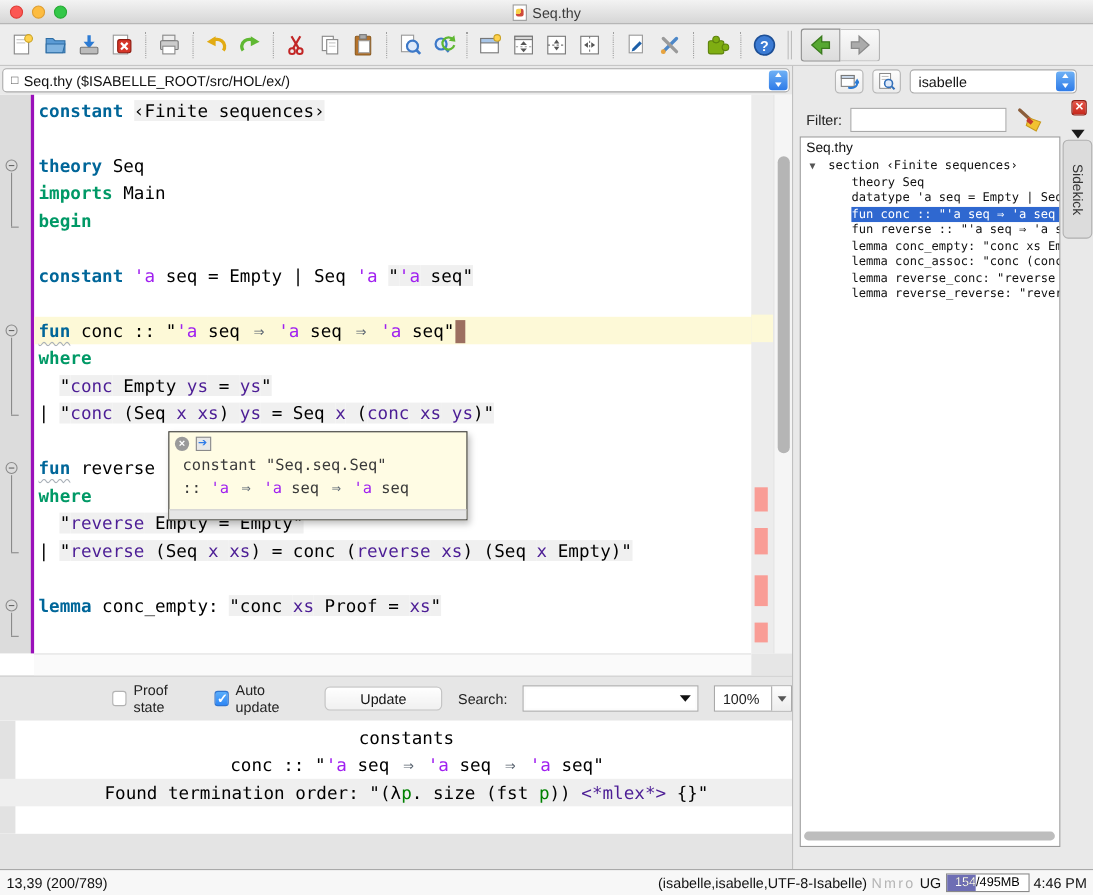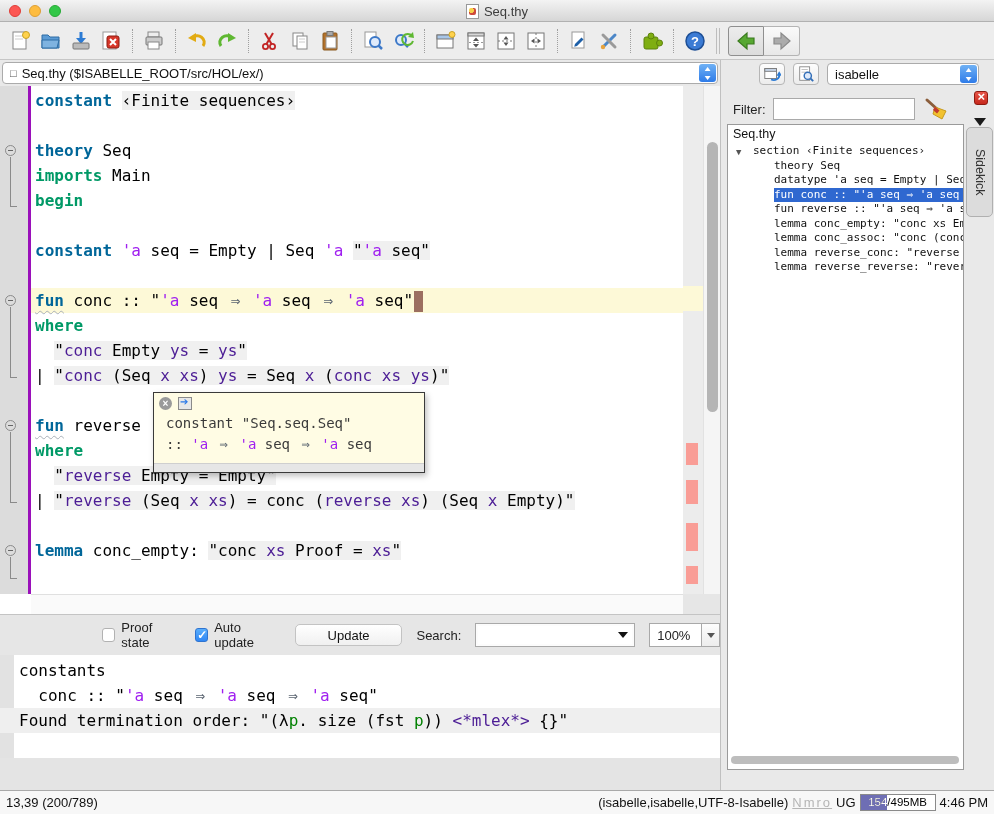--- a/index.html
+++ b/index.html
@@ -85,36 +85,36 @@
   .btn { height:22px; padding:0 32px; border:1px solid #c3c3c3; border-radius:5px; background:linear-gradient(#ffffff,#f0f0f0); font-size:13px; color:#111; display:flex; align-items:center; }
   .searchcombo { position:relative; width:168px; height:24px; background:#fff; border:1px solid #a9a9a9; box-shadow:0 0 0 2px #fcfcfc inset; }
   .searchcombo .arr { position:absolute; right:6px; top:8px; width:0; height:0; border-left:5px solid transparent; border-right:5px solid transparent; border-top:6px solid #111; }
   .zoomcombo { position:relative; width:74px; height:24px; background:#fff; border:1px solid #a9a9a9; font-size:13px; display:flex; align-items:center; padding-left:7px; }
   .zoomcombo .zbtn { position:absolute; right:0; top:0; bottom:0; width:18px; border-left:1px solid #a9a9a9; background:linear-gradient(#fdfdfd,#ededed); }
   .zoomcombo .zbtn:after { content:""; position:absolute; left:5px; top:9px; border-left:4px solid transparent; border-right:4px solid transparent; border-top:5px solid #555; }
 
   .outarea { position:relative; height:103px; background:#fff; overflow:hidden; }
   .outstrip { position:absolute; left:0; top:0; width:14px; height:100%; background:#e2e2e2; }
   .outlines { position:absolute; left:14px; top:3px; right:0; font-family:"DejaVu Sans Mono",monospace; font-size:16px; }
-  .outline { height:25px; line-height:25px; white-space:pre; padding-left:5px; }
+  .outline { height:25px; line-height:25px; white-space:pre; padding-left:5px;text-align:center; }
   .outline.obg { background:#efefef; margin-left:-14px; padding-left:19px; }
 
   .tabrow { position:relative; height:32px; background:#e0e0e0; border-top:1px solid #c8c8c8; }
   .redx { width:14px; height:14px; border-radius:3px; background:linear-gradient(#e8564a,#c6281c); border:1px solid #8e1a10; position:relative; }
   .redx:after { content:"×"; position:absolute; left:2.5px; top:-3px; color:#fff; font-weight:bold; font-size:13px; }
   .darr { width:0; height:0; border-left:6px solid transparent; border-right:6px solid transparent; border-top:8px solid #1a1a1a; }
   .tabrow .redx { position:absolute; left:8px; top:9px; }
   .tabrow .darr { position:absolute; left:34px; top:12px; }
   .douttab { position:absolute; left:58px; top:5px; height:27px; padding:0 14px; background:linear-gradient(#dcdcdc,#cfcfcf); border:1px solid #a5a5a5; border-bottom:none; border-radius:5px 5px 0 0; font-size:13px; color:#1a1a1a; display:flex; align-items:center; }
 
   
   .statusbar { height:24px; background:#f7f7f7; border-top:1px solid #a9a9a9; display:flex; align-items:center; font-size:13px; color:#111; padding:0 6px; }
   .status-left { flex:0 0 auto; }
   .status-right { margin-left:auto; display:flex; align-items:center; gap:4px; white-space:nowrap; }
-  .flags { color:#b5b5b5; letter-spacing:2px;text-decoration:underline; }
+  .flags { color:#b5b5b5; letter-spacing:2px; }
   .mem { position:relative; width:76px; height:17px; border:1px solid #8a8a8a; background:#fff; overflow:hidden; font-size:11.5px; }
   .mem-fill { position:absolute; left:0; top:0; bottom:0; background:#6e6eb4; }
   .mem-text { position:absolute; left:0; right:0; top:1px; text-align:center; color:#000; }
   .mem-text.white { color:#fff; }
 
   
   .rightcol { position:relative; width:274px; background:#e9e9e9; border-left:1px solid #c0c0c0; }
   .rp-toprow { position:absolute; left:18px; top:3px; display:flex; align-items:center; gap:8px;padding-left:20px; }
   .rp-btn { width:26px; height:22px; border:1px solid #b6b6b6; border-radius:4px; background:linear-gradient(#fdfdfd,#ececec); display:flex; align-items:center; justify-content:center; }
   .rp-btn svg { width:18px; height:18px; }

